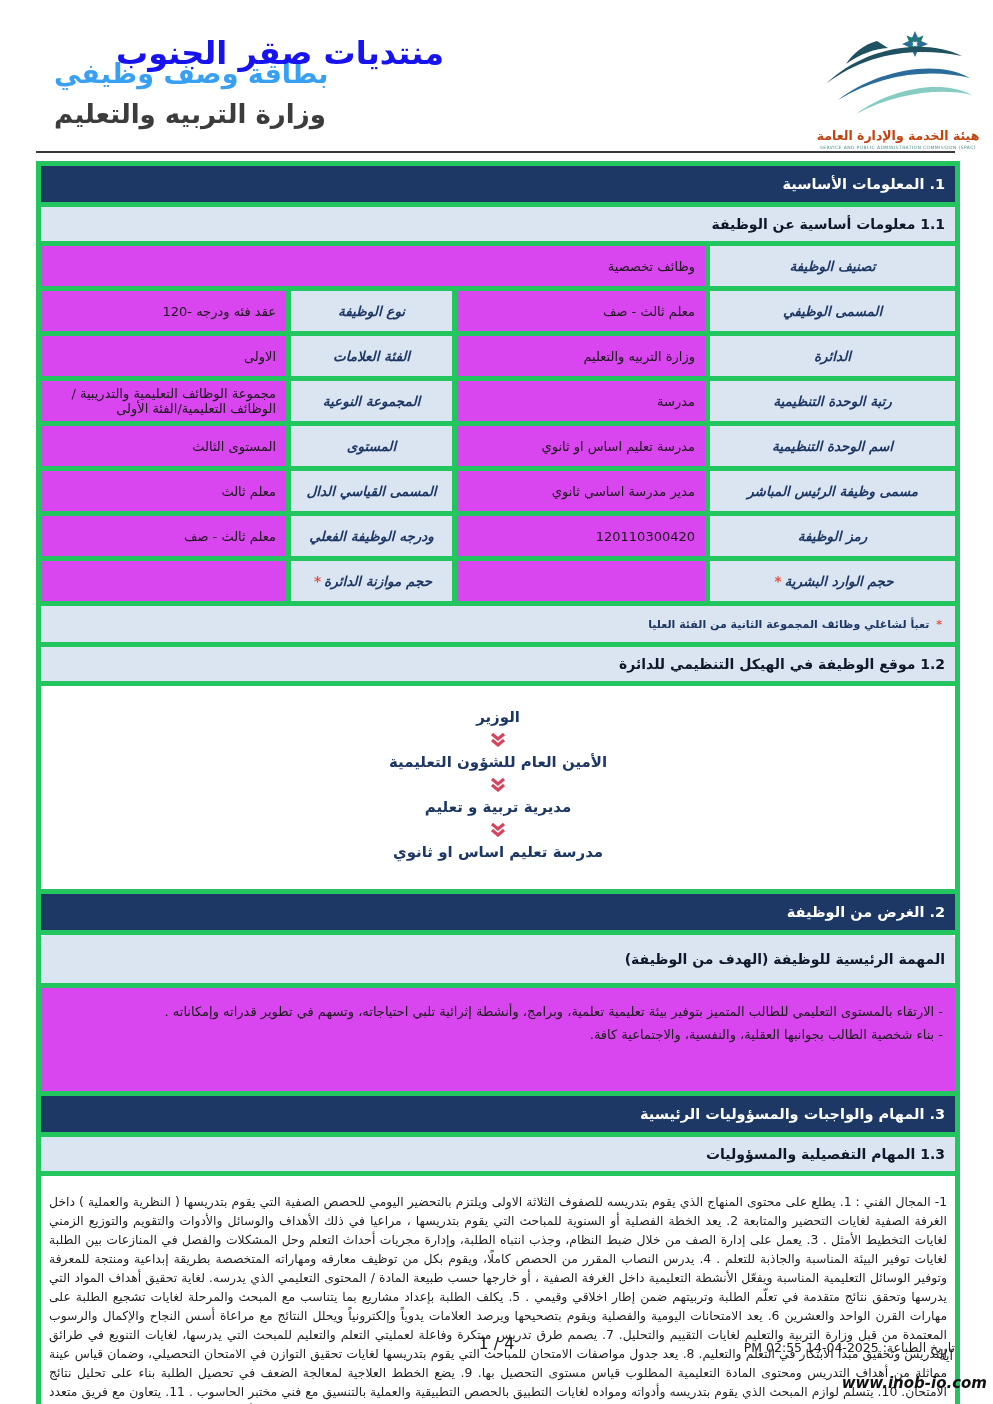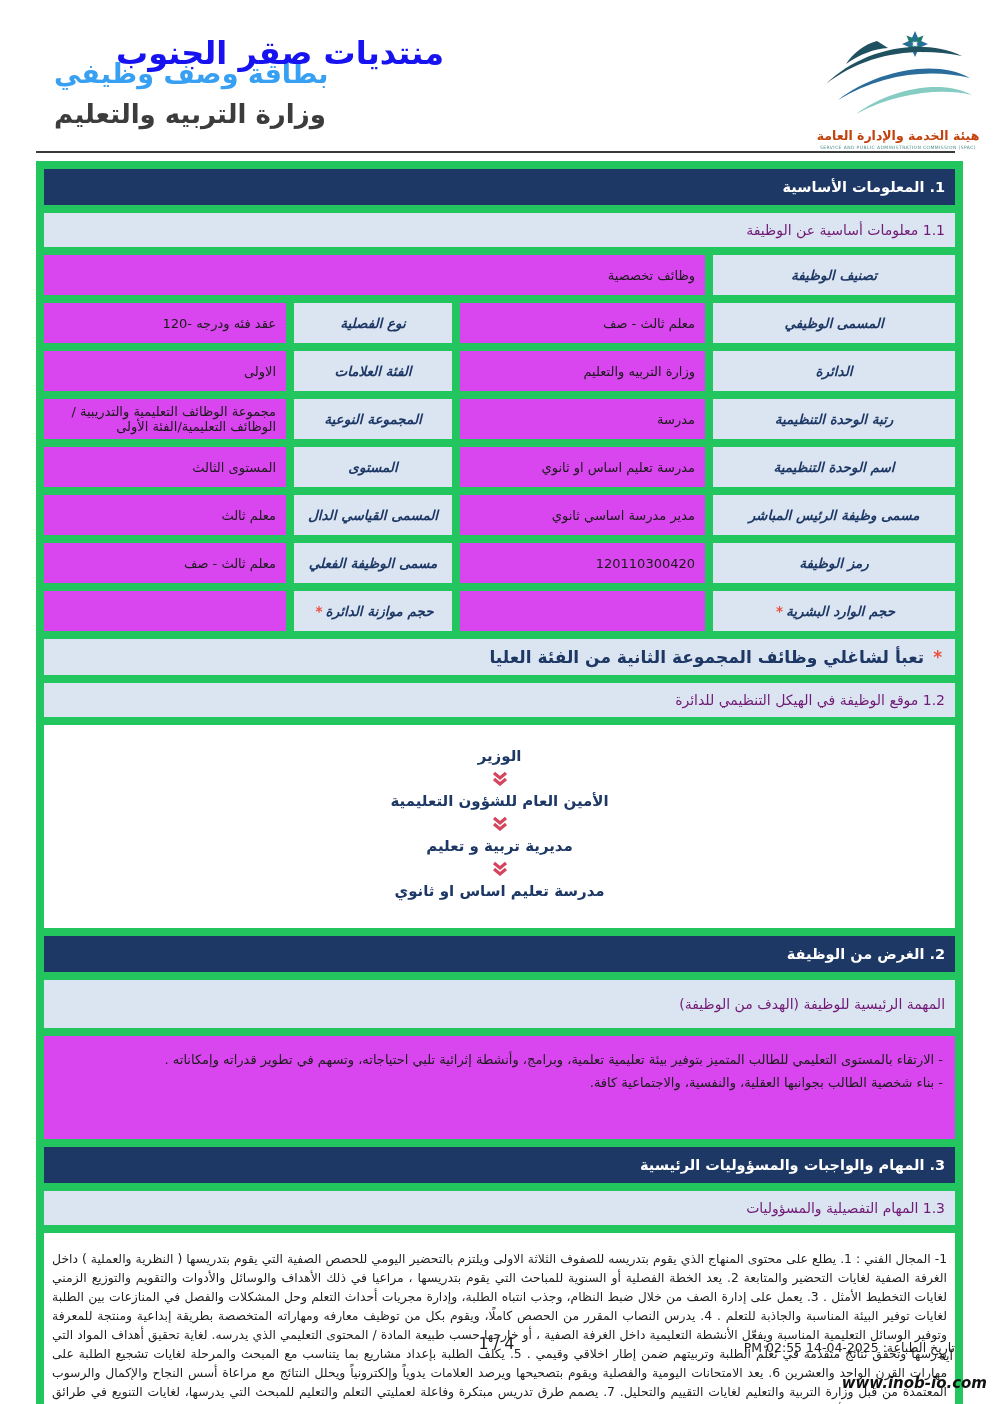--- a/index.html
+++ b/index.html
@@ -15,29 +15,29 @@
                   color:#3c3c3c;direction:rtl;white-space:nowrap;}
   .header-rule{position:absolute;left:36px;right:38px;top:151px;border-top:2px solid #3a3a3a;}
 
   .logo{position:absolute;right:10px;top:30px;width:170px;text-align:center;}
   .logo .ar{font-size:12.5px;font-weight:bold;color:#c2410c;direction:rtl;margin-top:2px;}
   .logo .en{font-size:4.5px;letter-spacing:.4px;color:#4a8f88;margin-top:2px;}
 
   
   .doc-table{position:absolute;left:36px;top:161px;width:919px;border-collapse:collapse;
              direction:rtl;table-layout:fixed;}
-  .doc-table td{border:8px solid #22c55e;padding:4px 10px;font-size:13px;color:#1a1a1a;
+  .doc-table td{border:5px solid #22c55e;padding:4px 10px;font-size:13px;color:#1a1a1a;
                 text-align:right;vertical-align:middle;overflow:hidden;}
   td.bar-dark{background:#1d3865;color:#ffffff;font-weight:bold;font-size:14.5px;height:28px;}
-  td.bar-light{background:#dbe4f1;color:#701a75;font-weight:normal;font-size:14px;height:26px;}
+  td.bar-light{background:#dbe4f1;color:#0f172a;font-weight:bold;font-size:14px;height:26px;}
   td.bar-light.tall{height:40px;border-radius:13px;}
   td.label{background:#dbe4f1;color:#1d3865;font-weight:bold;font-size:13.5px;
            text-align:center;padding:6px 6px;font-style:italic;}
   td.value{background:#d946ef;height:32px;}
-  td.note-row{background:#dbe4f1;color:#1d3865;font-weight:bold;font-size:17px;height:28px;}
+  td.note-row{background:#dbe4f1;color:#1d3865;font-weight:bold;font-size:11px;height:28px;}
   .ast{color:#e8513e;font-weight:bold;padding:0 3px;}
 
   td.org-cell{background:#ffffff;padding:22px 10px 28px;}
   .org-flow{display:flex;flex-direction:column;align-items:center;gap:5px;}
   .org-node{font-size:15px;font-weight:bold;color:#1d3865;direction:rtl;}
   .chev{line-height:0;margin:1px 0;}
 
   td.purpose-cell{background:#d946ef;padding:12px 12px 44px;font-size:13px;line-height:1.8;color:#1c1c1c;}
   td.duties-cell{background:#ffffff;padding:16px 8px 24px;font-size:12.4px;line-height:19px;
                  color:#1f1f1f;text-align:justify;}
@@ -103,21 +103,21 @@
         </tr>
 
     <tr>
       <td class="label">تصنيف الوظيفة</td>
       <td colspan="3" class="value">وظائف تخصصية</td>
     </tr>
 
     <tr>
       <td class="label">المسمى الوظيفي</td>
       <td class="value">معلم ثالث - صف</td>
-      <td class="label">نوع الفصلية</td>
+      <td class="label">نوع الوظيفة</td>
       <td class="value">عقد فئه ودرجه -120</td>
     </tr>
     <tr>
       <td class="label">الدائرة</td>
       <td class="value">وزارة التربيه والتعليم</td>
       <td class="label">الفئة العلامات</td>
       <td class="value">الاولى</td>
     </tr>
     <tr>
       <td class="label">رتبة الوحدة التنظيمية</td>
@@ -133,21 +133,21 @@
     </tr>
     <tr>
       <td class="label">مسمى وظيفة الرئيس المباشر</td>
       <td class="value">مدير مدرسة اساسي ثانوي</td>
       <td class="label">المسمى القياسي الدال</td>
       <td class="value">معلم ثالث</td>
     </tr>
     <tr>
       <td class="label">رمز الوظيفة</td>
       <td class="value">120110300420</td>
-      <td class="label">مسمى الوظيفة الفعلي</td>
+      <td class="label">ودرجه الوظيفة الفعلي</td>
       <td class="value">معلم ثالث - صف</td>
     </tr>
     <tr>
       <td class="label">
         <span>حجم الوارد البشرية</span><span class="ast">*</span>
       </td>
       <td class="value"></td>
       <td class="label">
         <span>حجم موازنة الدائرة</span><span class="ast">*</span>
       </td>

